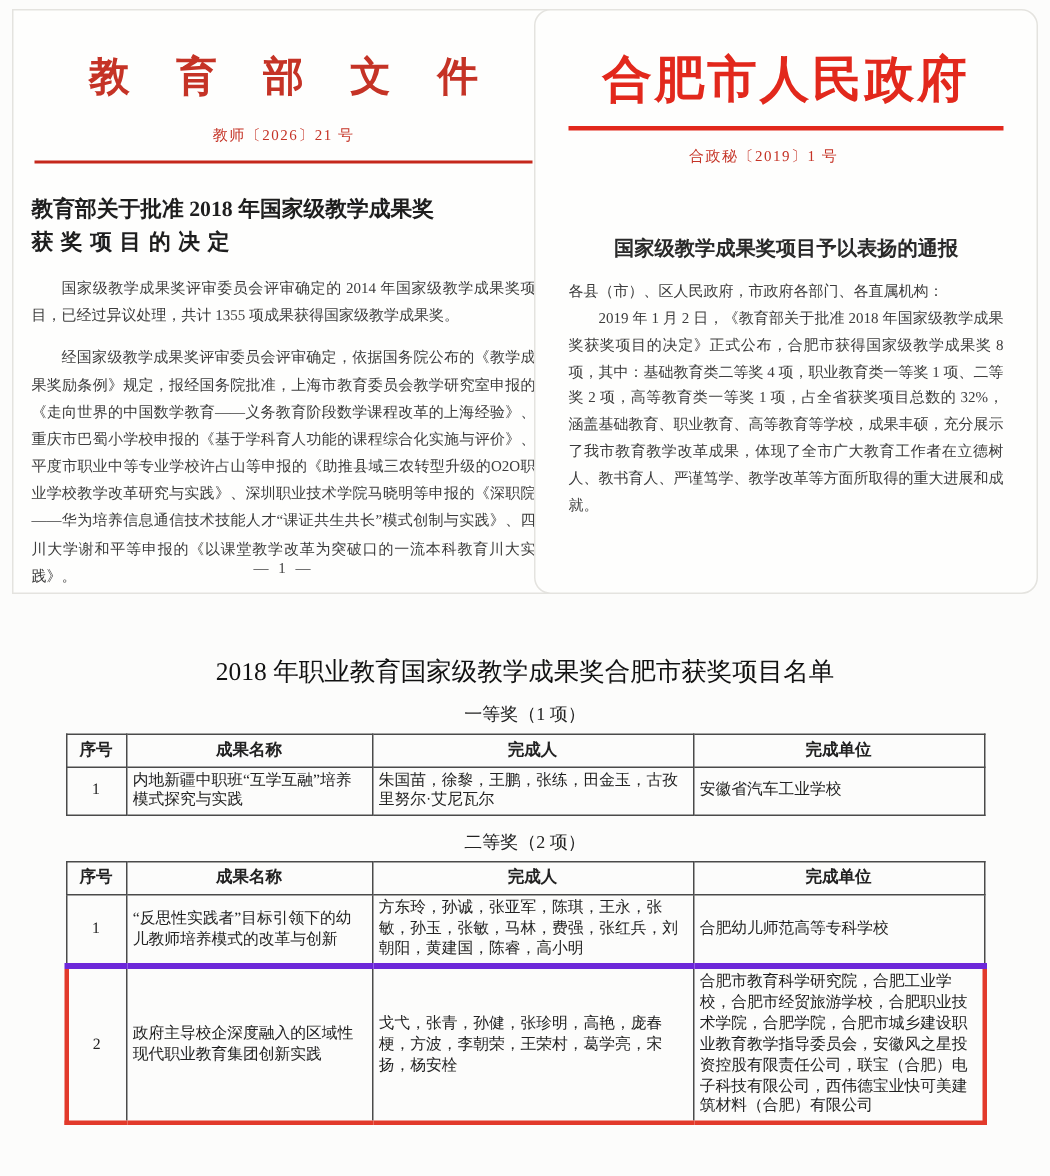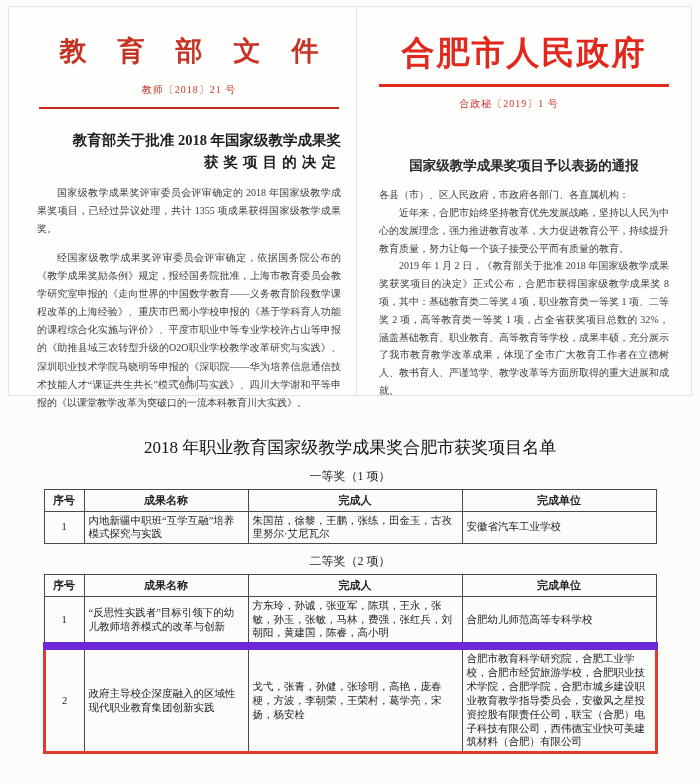--- a/index.html
+++ b/index.html
@@ -8,35 +8,35 @@
     font-family:"Liberation Serif","DejaVu Serif",serif;
     color:#333;position:relative;overflow:hidden;
   }
   .canvas{position:absolute;inset:0;background:#fcfcfb;}
 
   
   .doc{
     position:absolute;top:6px;height:390px;background:#fefefd;
     border:1px solid #e4e3df;box-sizing:border-box;
   }
-  .doc-left{left:8px;width:362px;padding:0 28px;}
-  .doc-right{left:356px;width:336px;padding:0 22px;}
+  .doc-left{left:8px;width:362px;padding:0 12px;}
+  .doc-right{left:356px;width:336px;padding:0 22px;border-radius:11px;}
 
   .moe-header{
     margin:26px 0 0;text-align:center;color:#c53326;
     font-size:27px;font-weight:bold;letter-spacing:0.45em;text-indent:0.45em;
   }
   .moe-number{
     margin-top:14px;text-align:center;color:#c53326;font-size:10px;letter-spacing:1px;
   }
   .red-rule{
     border:none;border-top:2px solid #c5281c;margin:10px 2px 0 2px;
   }
   .doc-title{
-    margin:20px 0 0;text-align:right;color:#1e1e1e;
+    margin:20px 0 0;text-align:left;color:#1e1e1e;
     font-size:14.5px;font-weight:bold;line-height:1.55;
   }
   .doc-title .spread{letter-spacing:0.35em;text-indent:0.35em;font-family:Liberation Serif, serif;}
   .body-text{
     margin:10px 0 0;font-size:10px;line-height:1.82;color:#3c3c3c;
     text-align:justify;
   }
   .indent{text-indent:2em;}
   .page-num{
     position:absolute;bottom:10px;left:0;right:0;text-align:center;
@@ -73,51 +73,50 @@
   .award-table th,.award-table td{
     border:1px solid #4a4a4a;padding:2px 4px;vertical-align:middle;
     line-height:1.32;word-break:break-all;
   }
   .award-table th{font-weight:bold;text-align:center;font-size:11px;padding:3px 2px;}
   .col-no{width:40px;}
   .col-name{width:164px;}
   .col-people{width:214px;}
   .col-org{width:194px;}
   td.cell-no{text-align:center;}
-  tr.hl td{border-top:8px solid #6d28d9;border-bottom:3px solid #e23a2b;}
+  tr.hl td{border-top:4px solid #6d28d9;border-bottom:3px solid #e23a2b;}
   tr.hl td:first-child{border-left:3px solid #e23a2b;}
   tr.hl td:last-child{border-right:3px solid #e23a2b;}
 </style>
 </head>
 <body>
 
 <div class="canvas">
 
   <section class="doc doc-left">
     <h1 class="moe-header">教 育 部 文 件</h1>
-    <div class="moe-number">教师〔2018〕21 号</div>
+    <div class="moe-number">教师〔2026〕21 号</div>
     <hr class="red-rule">
     <h2 class="doc-title">
       <span>教育部关于批准 2018 年国家级教学成果奖</span><br>
       <span class="spread">获奖项目的决定</span>
     </h2>
-    <p class="body-text indent">国家级教学成果奖评审委员会评审确定的 2018 年国家级教学成果奖项目，已经过异议处理，共计 1355 项成果获得国家级教学成果奖。</p>
+    <p class="body-text indent">国家级教学成果奖评审委员会评审确定的 2014 年国家级教学成果奖项目，已经过异议处理，共计 1355 项成果获得国家级教学成果奖。</p>
     <p class="body-text indent">经国家级教学成果奖评审委员会评审确定，依据国务院公布的《教学成果奖励条例》规定，报经国务院批准，上海市教育委员会教学研究室申报的《走向世界的中国数学教育——义务教育阶段数学课程改革的上海经验》、重庆市巴蜀小学校申报的《基于学科育人功能的课程综合化实施与评价》、平度市职业中等专业学校许占山等申报的《助推县域三农转型升级的O2O职业学校教学改革研究与实践》、深圳职业技术学院马晓明等申报的《深职院——华为培养信息通信技术技能人才“课证共生共长”模式创制与实践》、四川大学谢和平等申报的《以课堂教学改革为突破口的一流本科教育川大实践》。</p>
     <div class="page-num">— 1 —</div>
   </section>
 
   <section class="doc doc-right">
     <h1 class="hefei-header">合肥市人民政府</h1>
     <div class="hefei-number">合政秘〔2019〕1 号</div>
     <h2 class="hefei-title">
       <br>
       <span>国家级教学成果奖项目予以表扬的通报</span>
     </h2>
     <p class="body-text">各县（市）、区人民政府，市政府各部门、各直属机构：</p>
-    <p class="body-text indent" style="margin-top:0;">近年来，合肥市始终坚持教育优先发展战略，坚持以人民为中心的发展理念，强力推进教育改革，大力促进教育公平，持续提升教育质量，努力让每一个孩子接受公平而有质量的教育。</p>
     <p class="body-text indent" style="margin-top:0;">2019 年 1 月 2 日，《教育部关于批准 2018 年国家级教学成果奖获奖项目的决定》正式公布，合肥市获得国家级教学成果奖 8 项，其中：基础教育类二等奖 4 项，职业教育类一等奖 1 项、二等奖 2 项，高等教育类一等奖 1 项，占全省获奖项目总数的 32%，涵盖基础教育、职业教育、高等教育等学校，成果丰硕，充分展示了我市教育教学改革成果，体现了全市广大教育工作者在立德树人、教书育人、严谨笃学、教学改革等方面所取得的重大进展和成就。</p>
   </section>
 
   <section class="awards">
     <h2 class="awards-title">2018 年职业教育国家级教学成果奖合肥市获奖项目名单</h2>
 
     <div class="prize-label">一等奖（1 项）</div>
     <table class="award-table">
       <colgroup>
           <col class="col-no">

